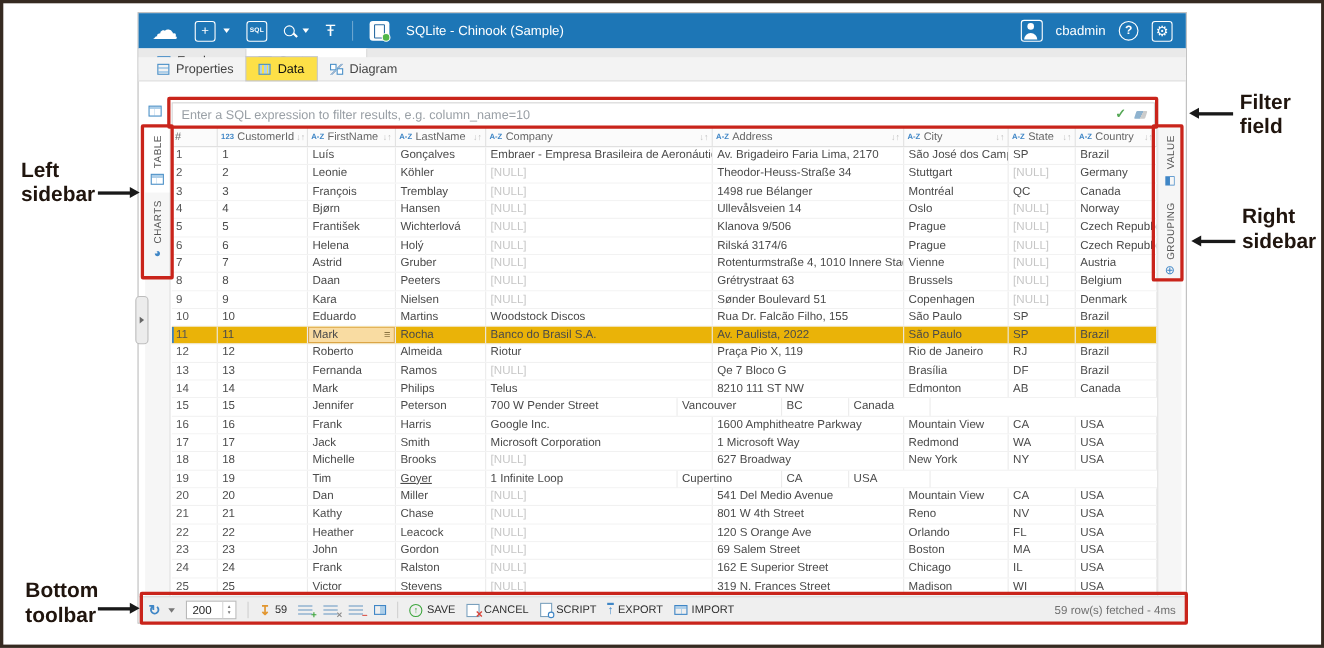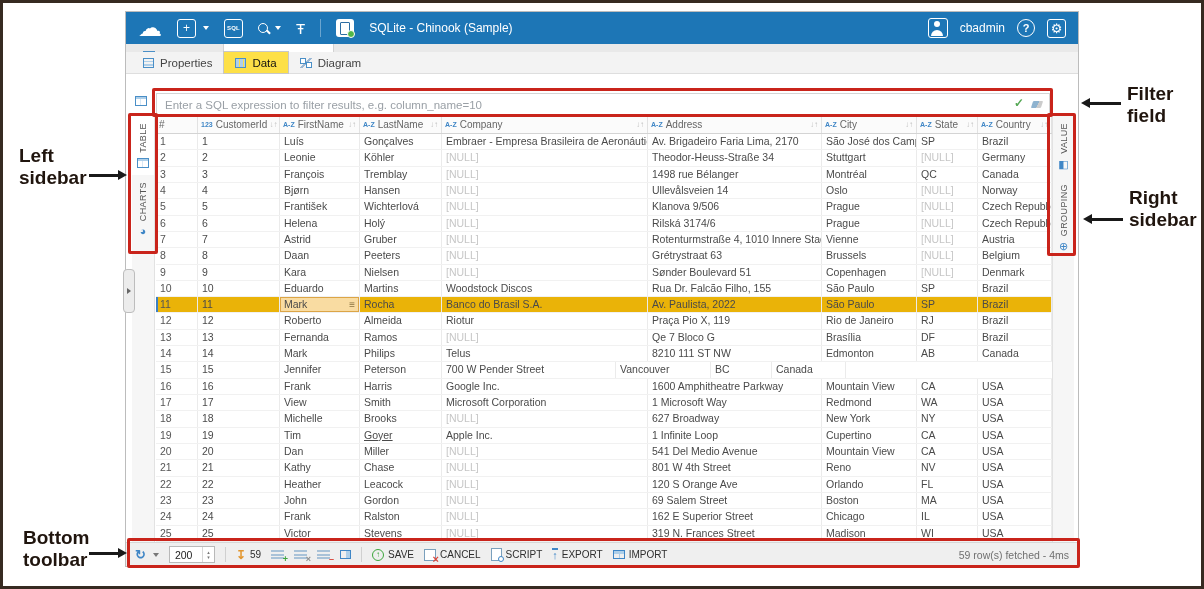--- a/index.html
+++ b/index.html
@@ -444,21 +444,21 @@
             <div class="gcell" style="width: 82px;">Harris</div>
             <div class="gcell" style="width: 206px;">Google Inc.</div>
             <div class="gcell" style="width: 174px;">1600 Amphitheatre Parkway</div>
             <div class="gcell" style="width: 95px;">Mountain View</div>
             <div class="gcell" style="width: 61px;">CA</div>
             <div class="gcell" style="width: 74px;">USA</div>
           </div>
           <div class="grow">
             <div class="gcell rownum" style="width: 42px;">17</div>
             <div class="gcell" style="width: 82px;">17</div>
-            <div class="gcell" style="width: 80px;">View</div>
+            <div class="gcell" style="width: 80px;">Jack</div>
             <div class="gcell" style="width: 82px;">Smith</div>
             <div class="gcell" style="width: 206px;">Microsoft Corporation</div>
             <div class="gcell" style="width: 174px;">1 Microsoft Way</div>
             <div class="gcell" style="width: 95px;">Redmond</div>
             <div class="gcell" style="width: 61px;">WA</div>
             <div class="gcell" style="width: 74px;">USA</div>
           </div>
           <div class="grow">
             <div class="gcell rownum" style="width: 42px;">18</div>
             <div class="gcell" style="width: 82px;">18</div>
@@ -468,21 +468,20 @@
             <div class="gcell" style="width: 174px;">627 Broadway</div>
             <div class="gcell" style="width: 95px;">New York</div>
             <div class="gcell" style="width: 61px;">NY</div>
             <div class="gcell" style="width: 74px;">USA</div>
           </div>
           <div class="grow">
             <div class="gcell rownum" style="width: 42px;">19</div>
             <div class="gcell" style="width: 82px;">19</div>
             <div class="gcell" style="width: 80px;">Tim</div>
             <div class="gcell" style="width: 82px; text-decoration: underline;">Goyer</div>
-            <div class="gcell" style="width: 206px;">Apple Inc.</div>
             <div class="gcell" style="width: 174px;">1 Infinite Loop</div>
             <div class="gcell" style="width: 95px;">Cupertino</div>
             <div class="gcell" style="width: 61px;">CA</div>
             <div class="gcell" style="width: 74px;">USA</div>
           </div>
           <div class="grow">
             <div class="gcell rownum" style="width: 42px;">20</div>
             <div class="gcell" style="width: 82px;">20</div>
             <div class="gcell" style="width: 80px;">Dan</div>
             <div class="gcell" style="width: 82px;">Miller</div>

